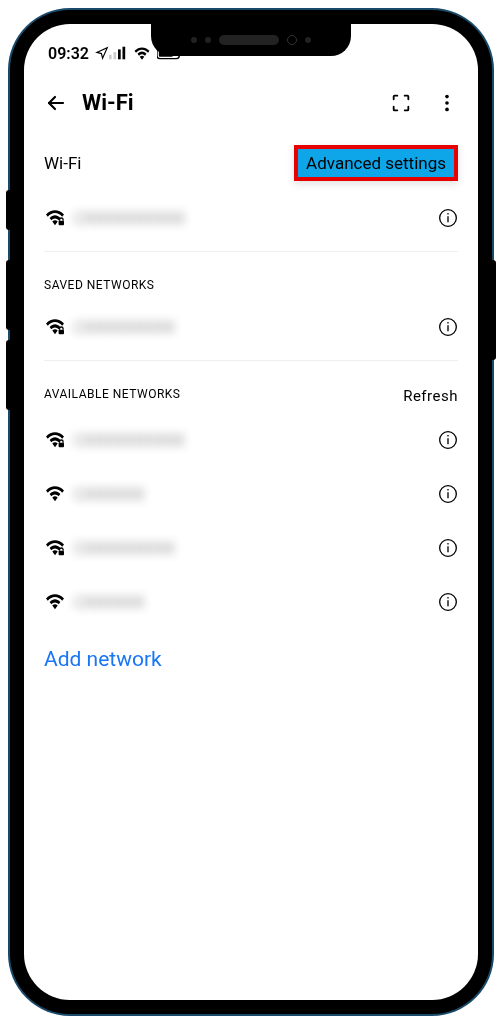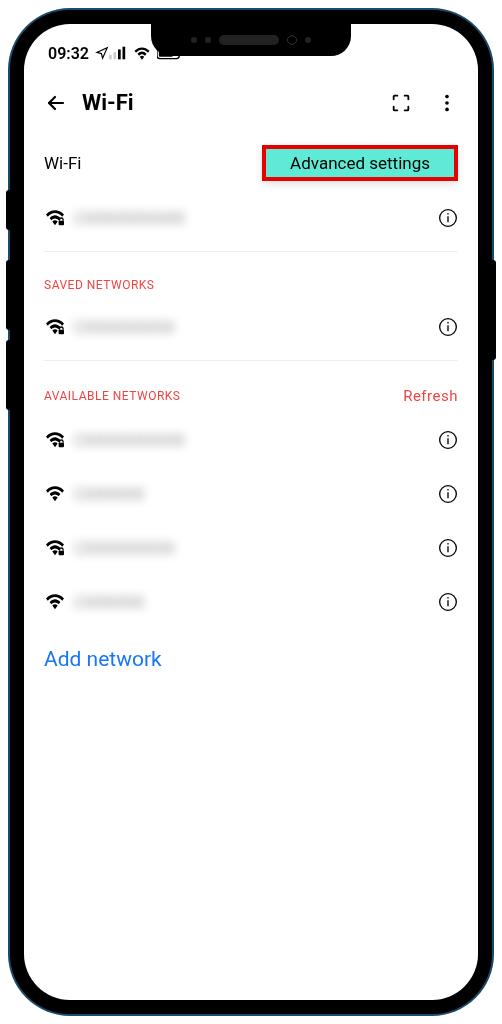--- a/index.html
+++ b/index.html
@@ -41,28 +41,28 @@
   .content { padding: 0 20px; }
 
   .row {
     display: flex; align-items: center; justify-content: space-between;
     min-height: 54px; padding: 10px 0;
   }
   .row .label { font-size: 17px; color: #000; }
   .row .label.muted { color: #9a9a9a; }
   .row .network { display:flex; align-items:center; gap: 8px; }
 
-  .section-header { font-size: 12px; letter-spacing: 0.5px; color: #ef4444; padding: 20px 0 8px 0; text-transform: uppercase; display:flex; justify-content:space-between; align-items:center;}
+  .section-header { font-size: 12px; letter-spacing: 0.5px; color: #000000; padding: 20px 0 8px 0; text-transform: uppercase; display:flex; justify-content:space-between; }
   .section-header .refresh { text-transform:none; font-size:15px; }
 
   .divider { border-top: 1px solid #eee; margin: 6px 0; }
 
   .highlight-box {
-    border: 4px solid #e60000; padding: 4px 24px; font-size: 17px;
-    box-shadow: 0 3px 8px rgba(0,0,0,0.12); background:#5eead4;
+    border: 4px solid #e60000; padding: 4px 8px; font-size: 17px;
+    box-shadow: 0 3px 8px rgba(0,0,0,0.12); background:#0ea5e9;
   }
 
   .blur-text {
     color: transparent; text-shadow: 0 0 10px rgba(0,0,0,0.45);
     user-select: none; font-size: 16px;
   }
 
   .add-link { color: #1976f5; font-size: 21px; padding: 18px 0; }
 
   svg { display: block; }

